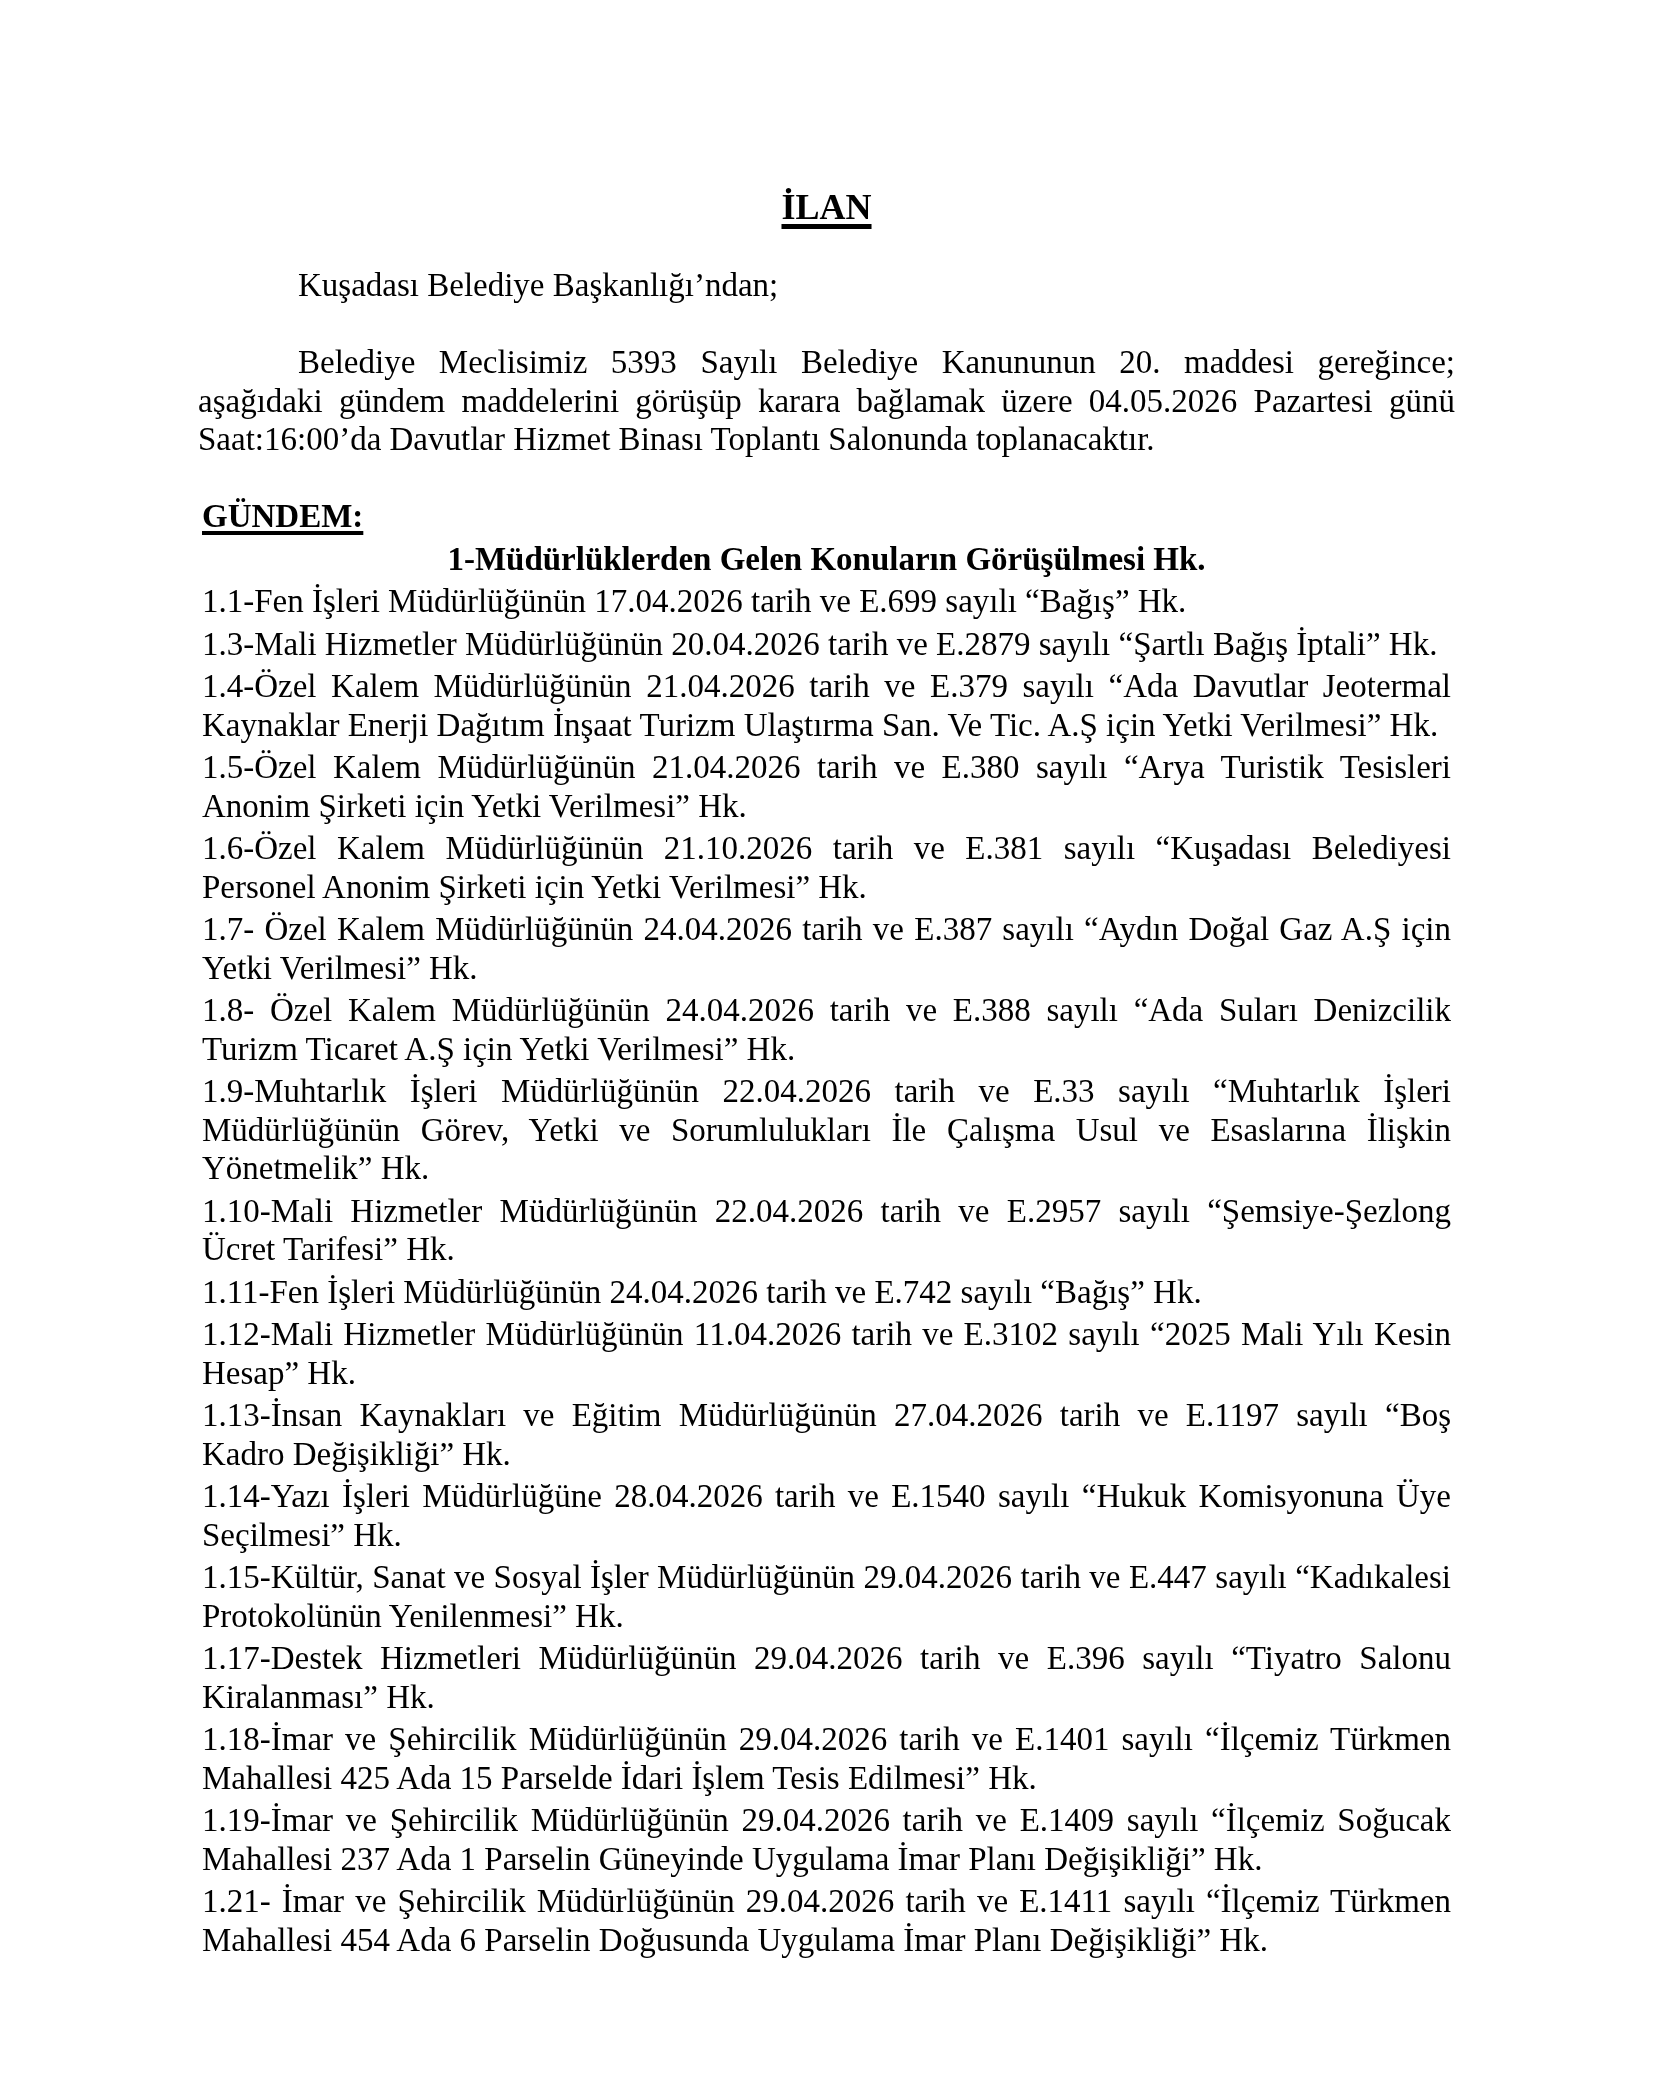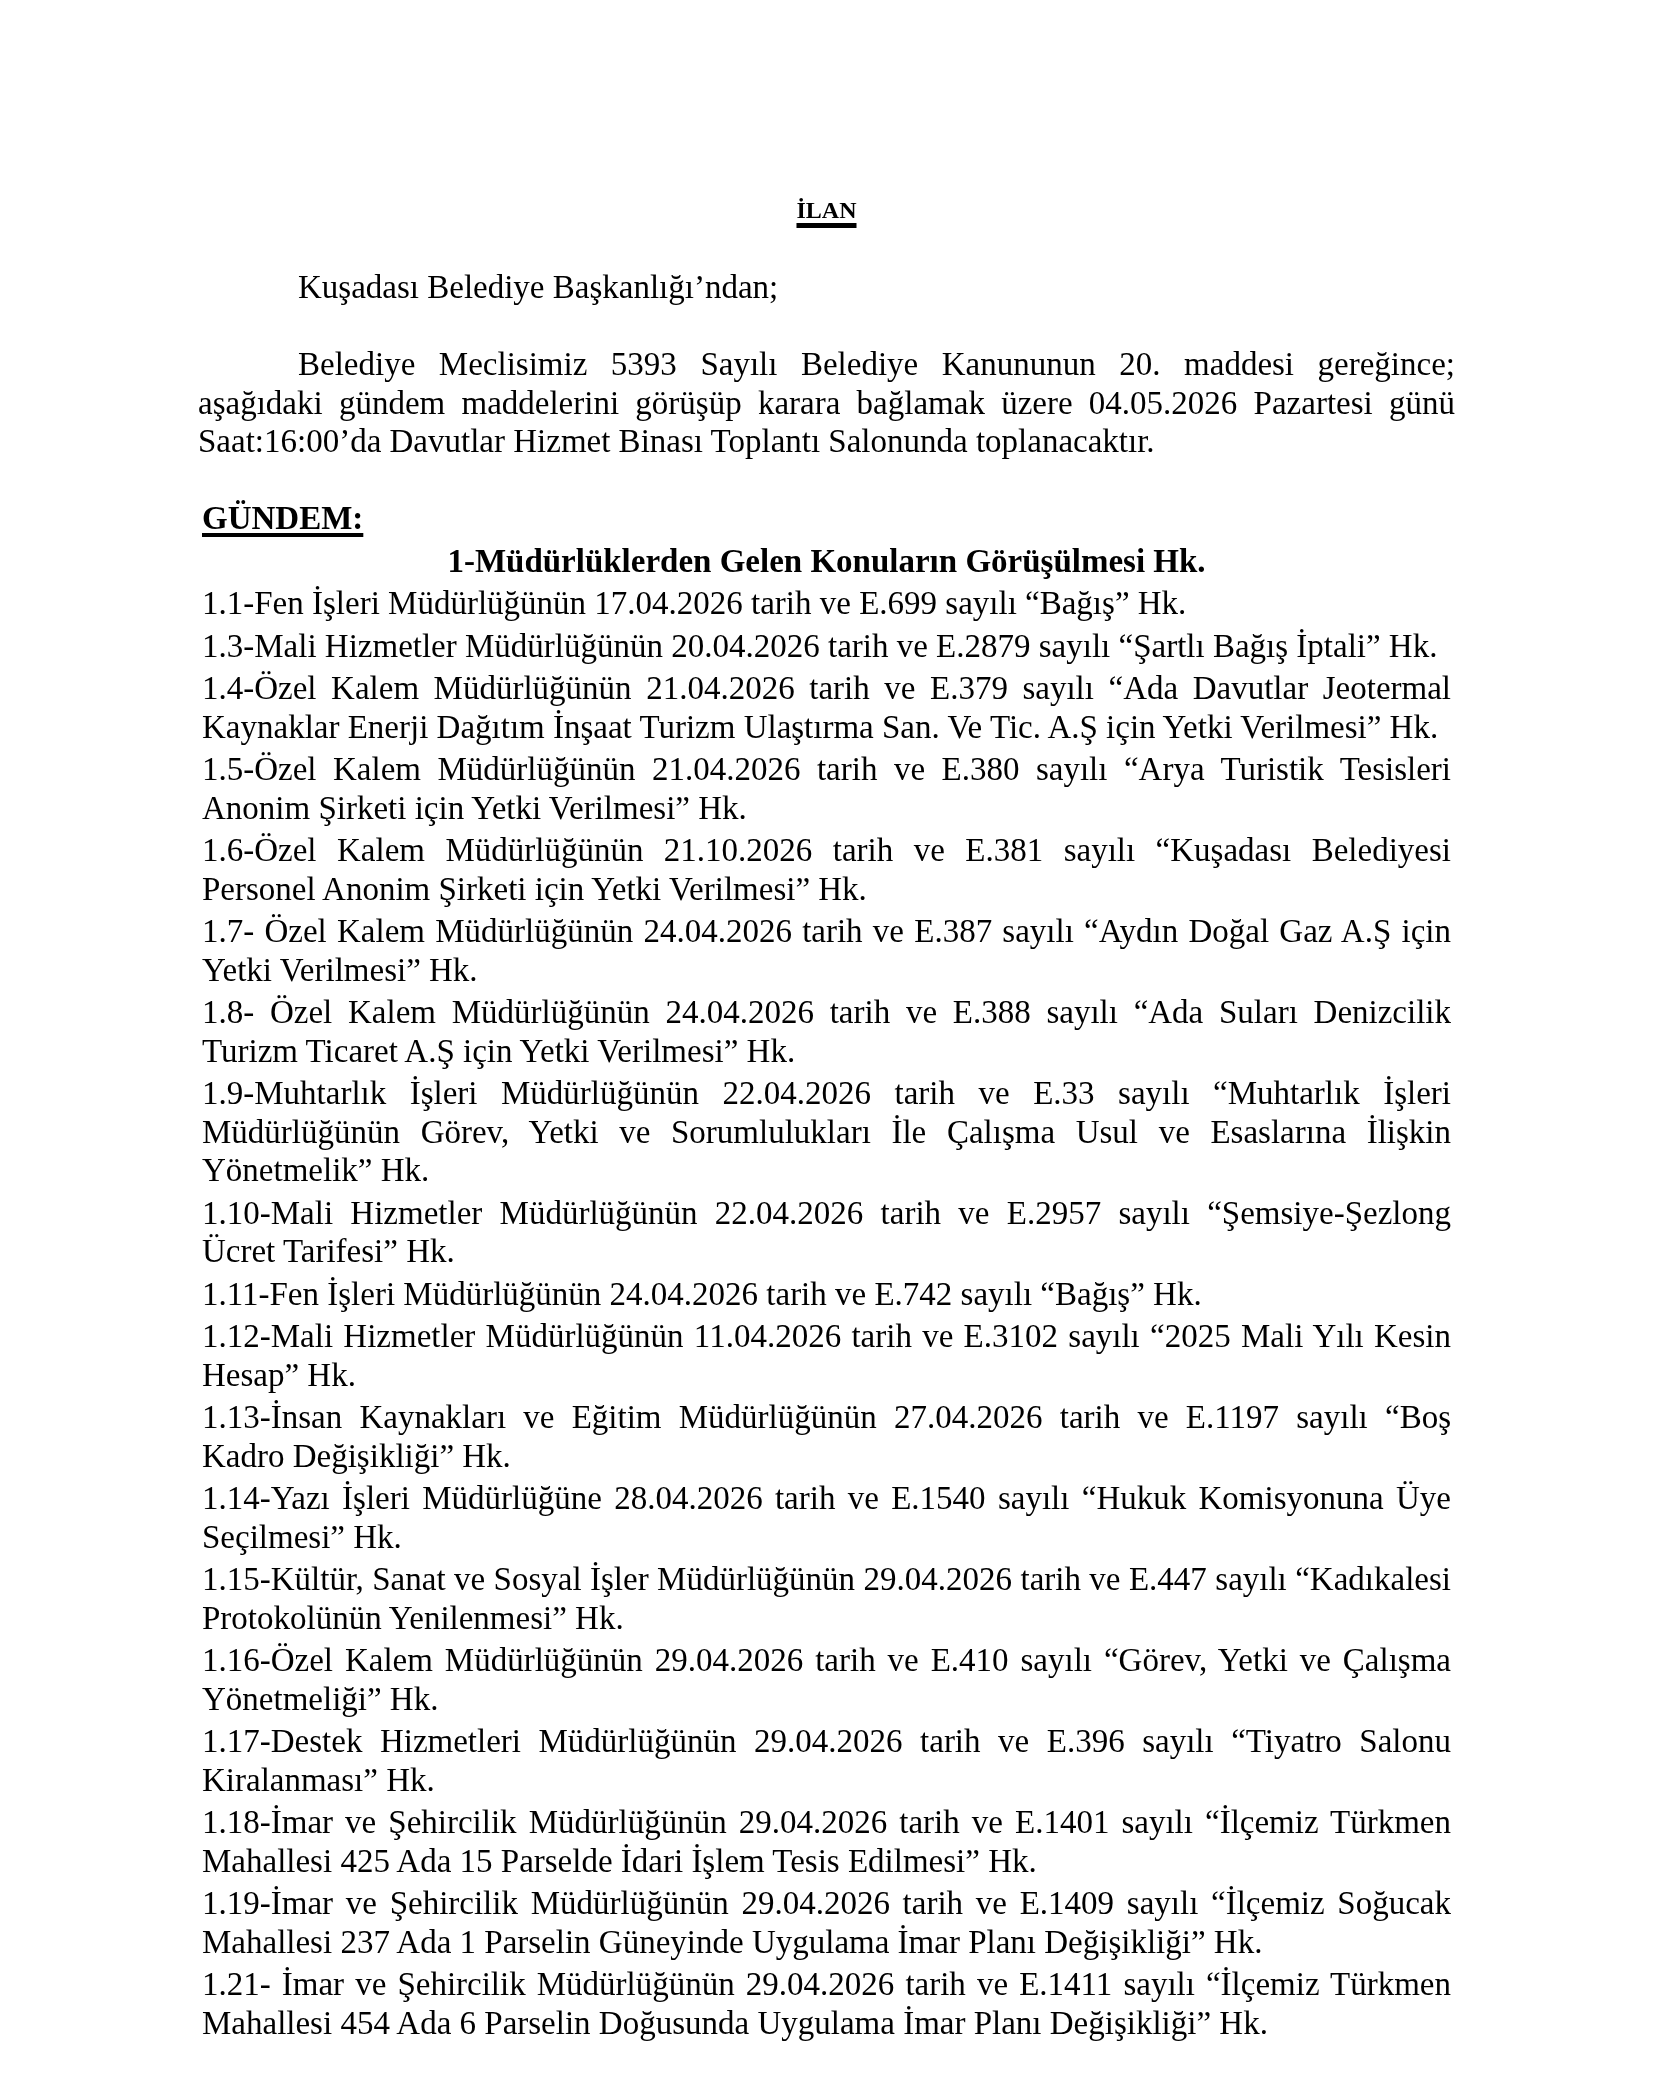--- a/index.html
+++ b/index.html
@@ -20,21 +20,21 @@
     line-height: 38.5px;
     overflow: hidden;
   }
   p { margin: 4px; }
   .title-row {
     text-align: center;
     margin: 0 0 38.5px 0;
   }
   .doc-title {
     font-weight: bold;
-    font-size: 24px;
+    font-size: 36px;
     text-decoration: underline;
     text-decoration-thickness: 5px;
     text-underline-offset: 5px;
   }
   .salutation {
     text-indent: 100px;
     margin: 0 0 38.5px 0;
   }
   .intro {
     text-align: justify;
@@ -82,20 +82,19 @@
       <p class="agenda-item">1.6-Özel Kalem Müdürlüğünün 21.10.2026 tarih ve E.381 sayılı “Kuşadası Belediyesi Personel Anonim Şirketi için Yetki Verilmesi” Hk.</p>
       <p class="agenda-item">1.7- Özel Kalem Müdürlüğünün 24.04.2026 tarih ve E.387 sayılı “Aydın Doğal Gaz A.Ş için Yetki Verilmesi” Hk.</p>
       <p class="agenda-item">1.8- Özel Kalem Müdürlüğünün 24.04.2026 tarih ve E.388 sayılı “Ada Suları Denizcilik Turizm Ticaret A.Ş için Yetki Verilmesi” Hk.</p>
       <p class="agenda-item">1.9-Muhtarlık İşleri Müdürlüğünün 22.04.2026 tarih ve E.33 sayılı “Muhtarlık İşleri Müdürlüğünün Görev, Yetki ve Sorumlulukları İle Çalışma Usul ve Esaslarına İlişkin Yönetmelik” Hk.</p>
       <p class="agenda-item">1.10-Mali Hizmetler Müdürlüğünün 22.04.2026 tarih ve E.2957 sayılı “Şemsiye-Şezlong Ücret Tarifesi” Hk.</p>
       <p class="agenda-item">1.11-Fen İşleri Müdürlüğünün 24.04.2026 tarih ve E.742 sayılı “Bağış” Hk.</p>
       <p class="agenda-item">1.12-Mali Hizmetler Müdürlüğünün 11.04.2026 tarih ve E.3102 sayılı “2025 Mali Yılı Kesin Hesap” Hk.</p>
       <p class="agenda-item">1.13-İnsan Kaynakları ve Eğitim Müdürlüğünün 27.04.2026 tarih ve E.1197 sayılı “Boş Kadro Değişikliği” Hk.</p>
       <p class="agenda-item">1.14-Yazı İşleri Müdürlüğüne 28.04.2026 tarih ve E.1540 sayılı “Hukuk Komisyonuna Üye Seçilmesi” Hk.</p>
       <p class="agenda-item">1.15-Kültür, Sanat ve Sosyal İşler Müdürlüğünün 29.04.2026 tarih ve E.447 sayılı “Kadıkalesi Protokolünün Yenilenmesi” Hk.</p>
-      <p class="agenda-item">1.16-Özel Kalem Müdürlüğünün 29.04.2026 tarih ve E.410 sayılı “Görev, Yetki ve Çalışma Yönetmeliği” Hk.</p>
       <p class="agenda-item">1.17-Destek Hizmetleri Müdürlüğünün 29.04.2026 tarih ve E.396 sayılı “Tiyatro Salonu Kiralanması” Hk.</p>
       <p class="agenda-item">1.18-İmar ve Şehircilik Müdürlüğünün 29.04.2026 tarih ve E.1401 sayılı “İlçemiz Türkmen Mahallesi 425 Ada 15 Parselde İdari İşlem Tesis Edilmesi” Hk.</p>
       <p class="agenda-item">1.19-İmar ve Şehircilik Müdürlüğünün 29.04.2026 tarih ve E.1409 sayılı “İlçemiz Soğucak Mahallesi 237 Ada 1 Parselin Güneyinde Uygulama İmar Planı Değişikliği” Hk.</p>
       <p class="agenda-item">1.21- İmar ve Şehircilik Müdürlüğünün 29.04.2026 tarih ve E.1411 sayılı “İlçemiz Türkmen Mahallesi 454 Ada 6 Parselin Doğusunda Uygulama İmar Planı Değişikliği” Hk.</p>
     </div>
 
 </div>
 
 </body></html>

